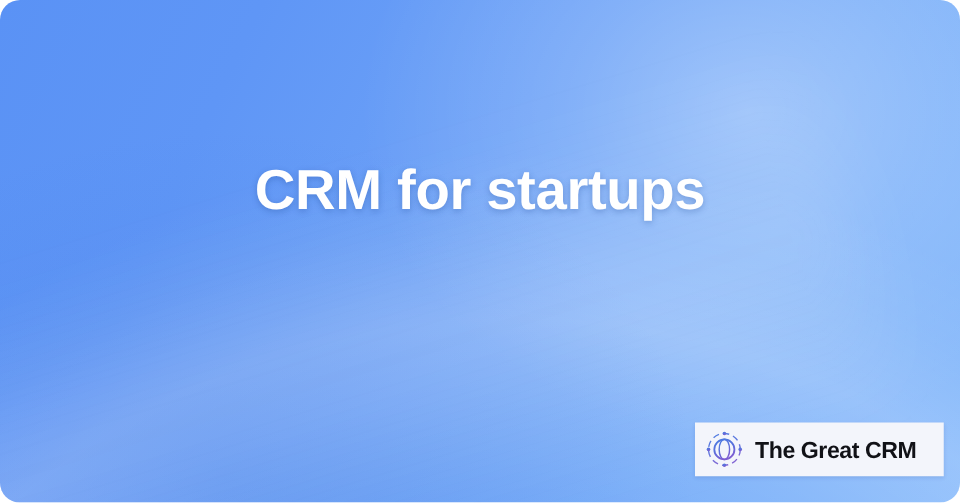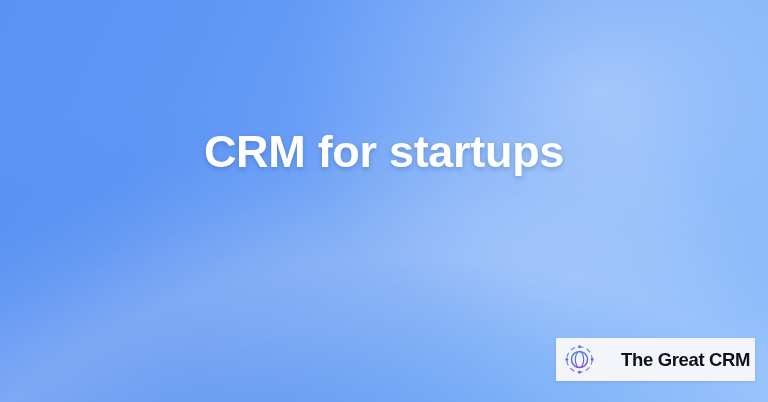--- a/index.html
+++ b/index.html
@@ -15,20 +15,21 @@
     overflow: hidden;
     font-family: "Liberation Sans", sans-serif;
     
     background:
       linear-gradient(115deg,
         #5a92f5 0%,
         #5f96f6 22%,
         #6da2f7 48%,
         #7cb0f9 74%,
         #86b9fb 100%);
+    border-radius: 16px;
   }
 
   
   .glow-tr {
     position: absolute;
     top: -170px;
     right: -140px;
     width: 620px;
     height: 520px;
     border-radius: 50%;
@@ -105,21 +106,21 @@
   
   .logo-badge {
     position: absolute;
     left: 556px;
     top: 338px;
     width: 199px;
     height: 43px;
     background: #f3f5fb;
     display: flex;
     align-items: center;
-    gap: 26px;
+    gap: 9px;
     padding: 0 7px 0 8px;
     box-sizing: border-box;
     box-shadow: 0 1px 3px rgba(25,60,140,0.14);
   }
   .logo-mark {
     width: 31px;
     height: 31px;
     flex: 0 0 31px;
     display: block;
   }

